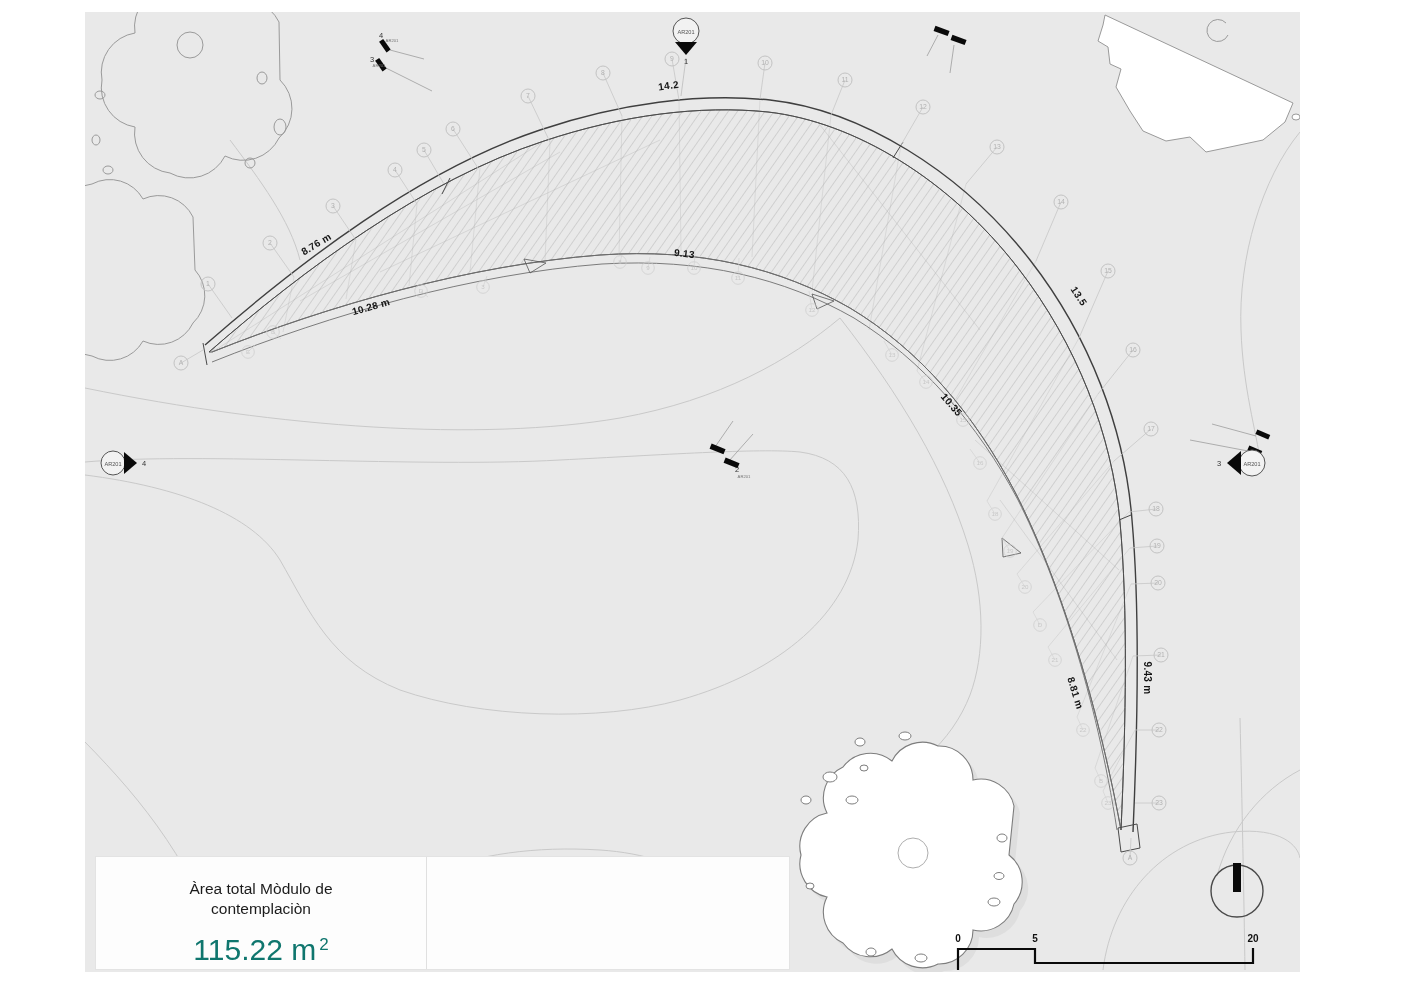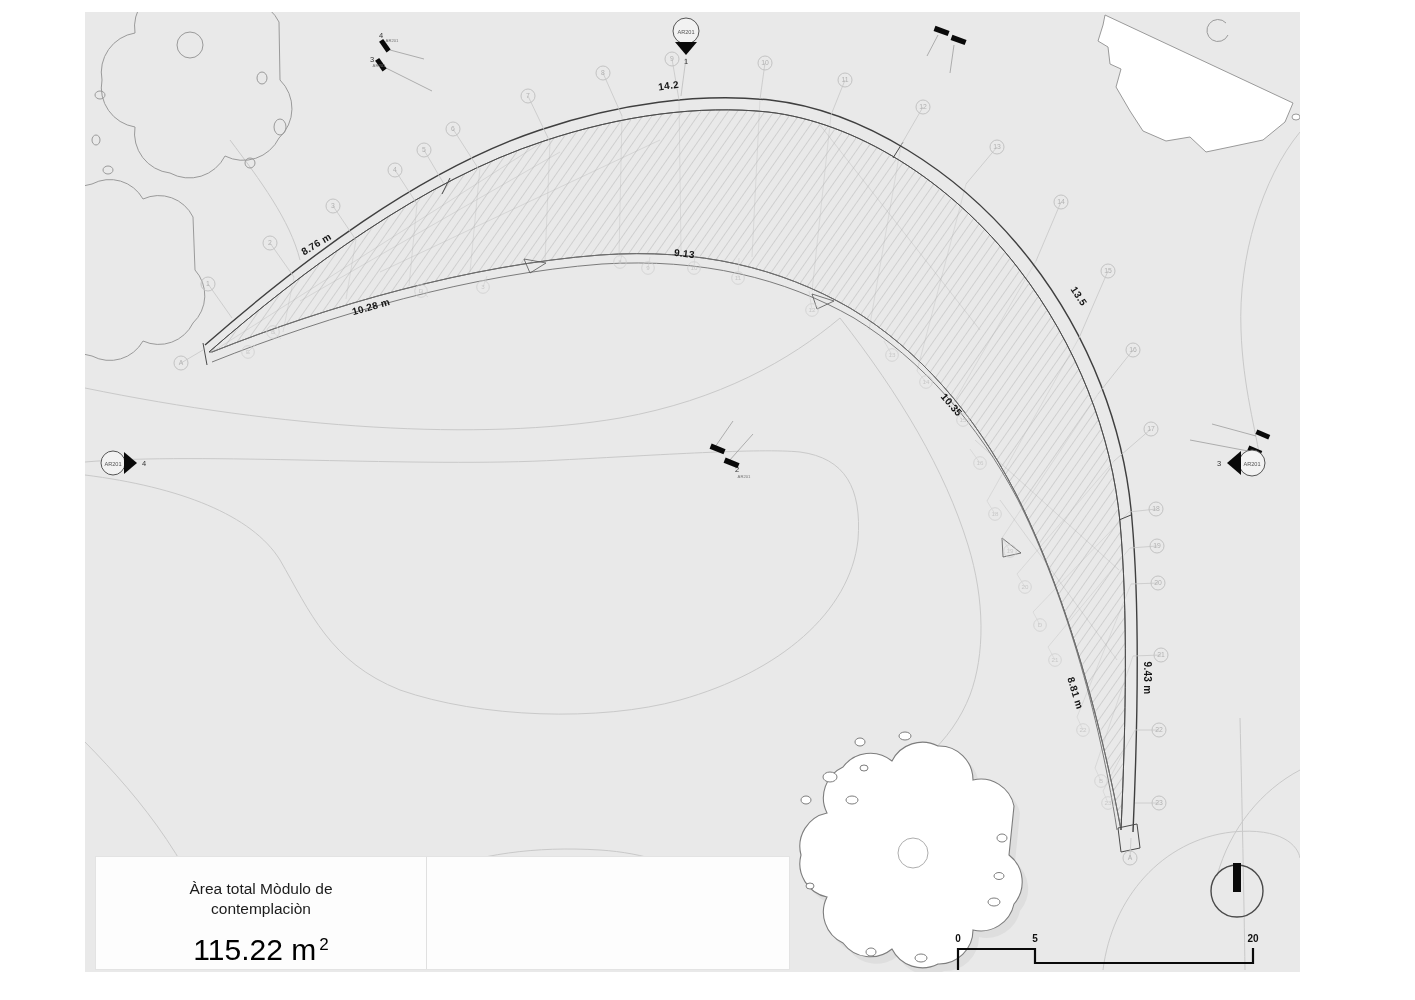--- a/index.html
+++ b/index.html
@@ -18,21 +18,21 @@
   .balloon-ref{font-size:5.6px;fill:#555;text-anchor:middle;}
   .cut-num{font-size:7.5px;fill:#333;text-anchor:middle;}
   .cut-ref{font-size:4.2px;fill:#777;text-anchor:middle;}
   .scale-label{font-size:10px;fill:#111;text-anchor:middle;font-weight:bold;}
   
   .titleblock{position:absolute;left:95px;top:856px;width:695px;height:114px;
       background:#fdfdfd;border:1px solid #e3e3e3;box-sizing:border-box;display:flex;}
   .tb-left{width:330px;border-right:1px solid #e0e0e0;display:flex;flex-direction:column;
       align-items:center;justify-content:center;padding-top:20px;}
   .tb-line{font-size:15.5px;color:#1b1b1b;line-height:1.32;text-align:center;}
-  .tb-area{margin-top:14px;font-size:30px;color:#000000;}
+  .tb-area{margin-top:14px;font-size:30px;color:#0f766e;}
   .tb-area sup{font-size:17px;vertical-align:10px;margin-left:3px;}
   .tb-right{flex:1;position:relative;}
 </style>
 </head>
 <body>
 
 <div class="page">
 
 <svg class="plan-svg" width="1415" height="1000" viewBox="0 0 1415 1000">
   <defs>

